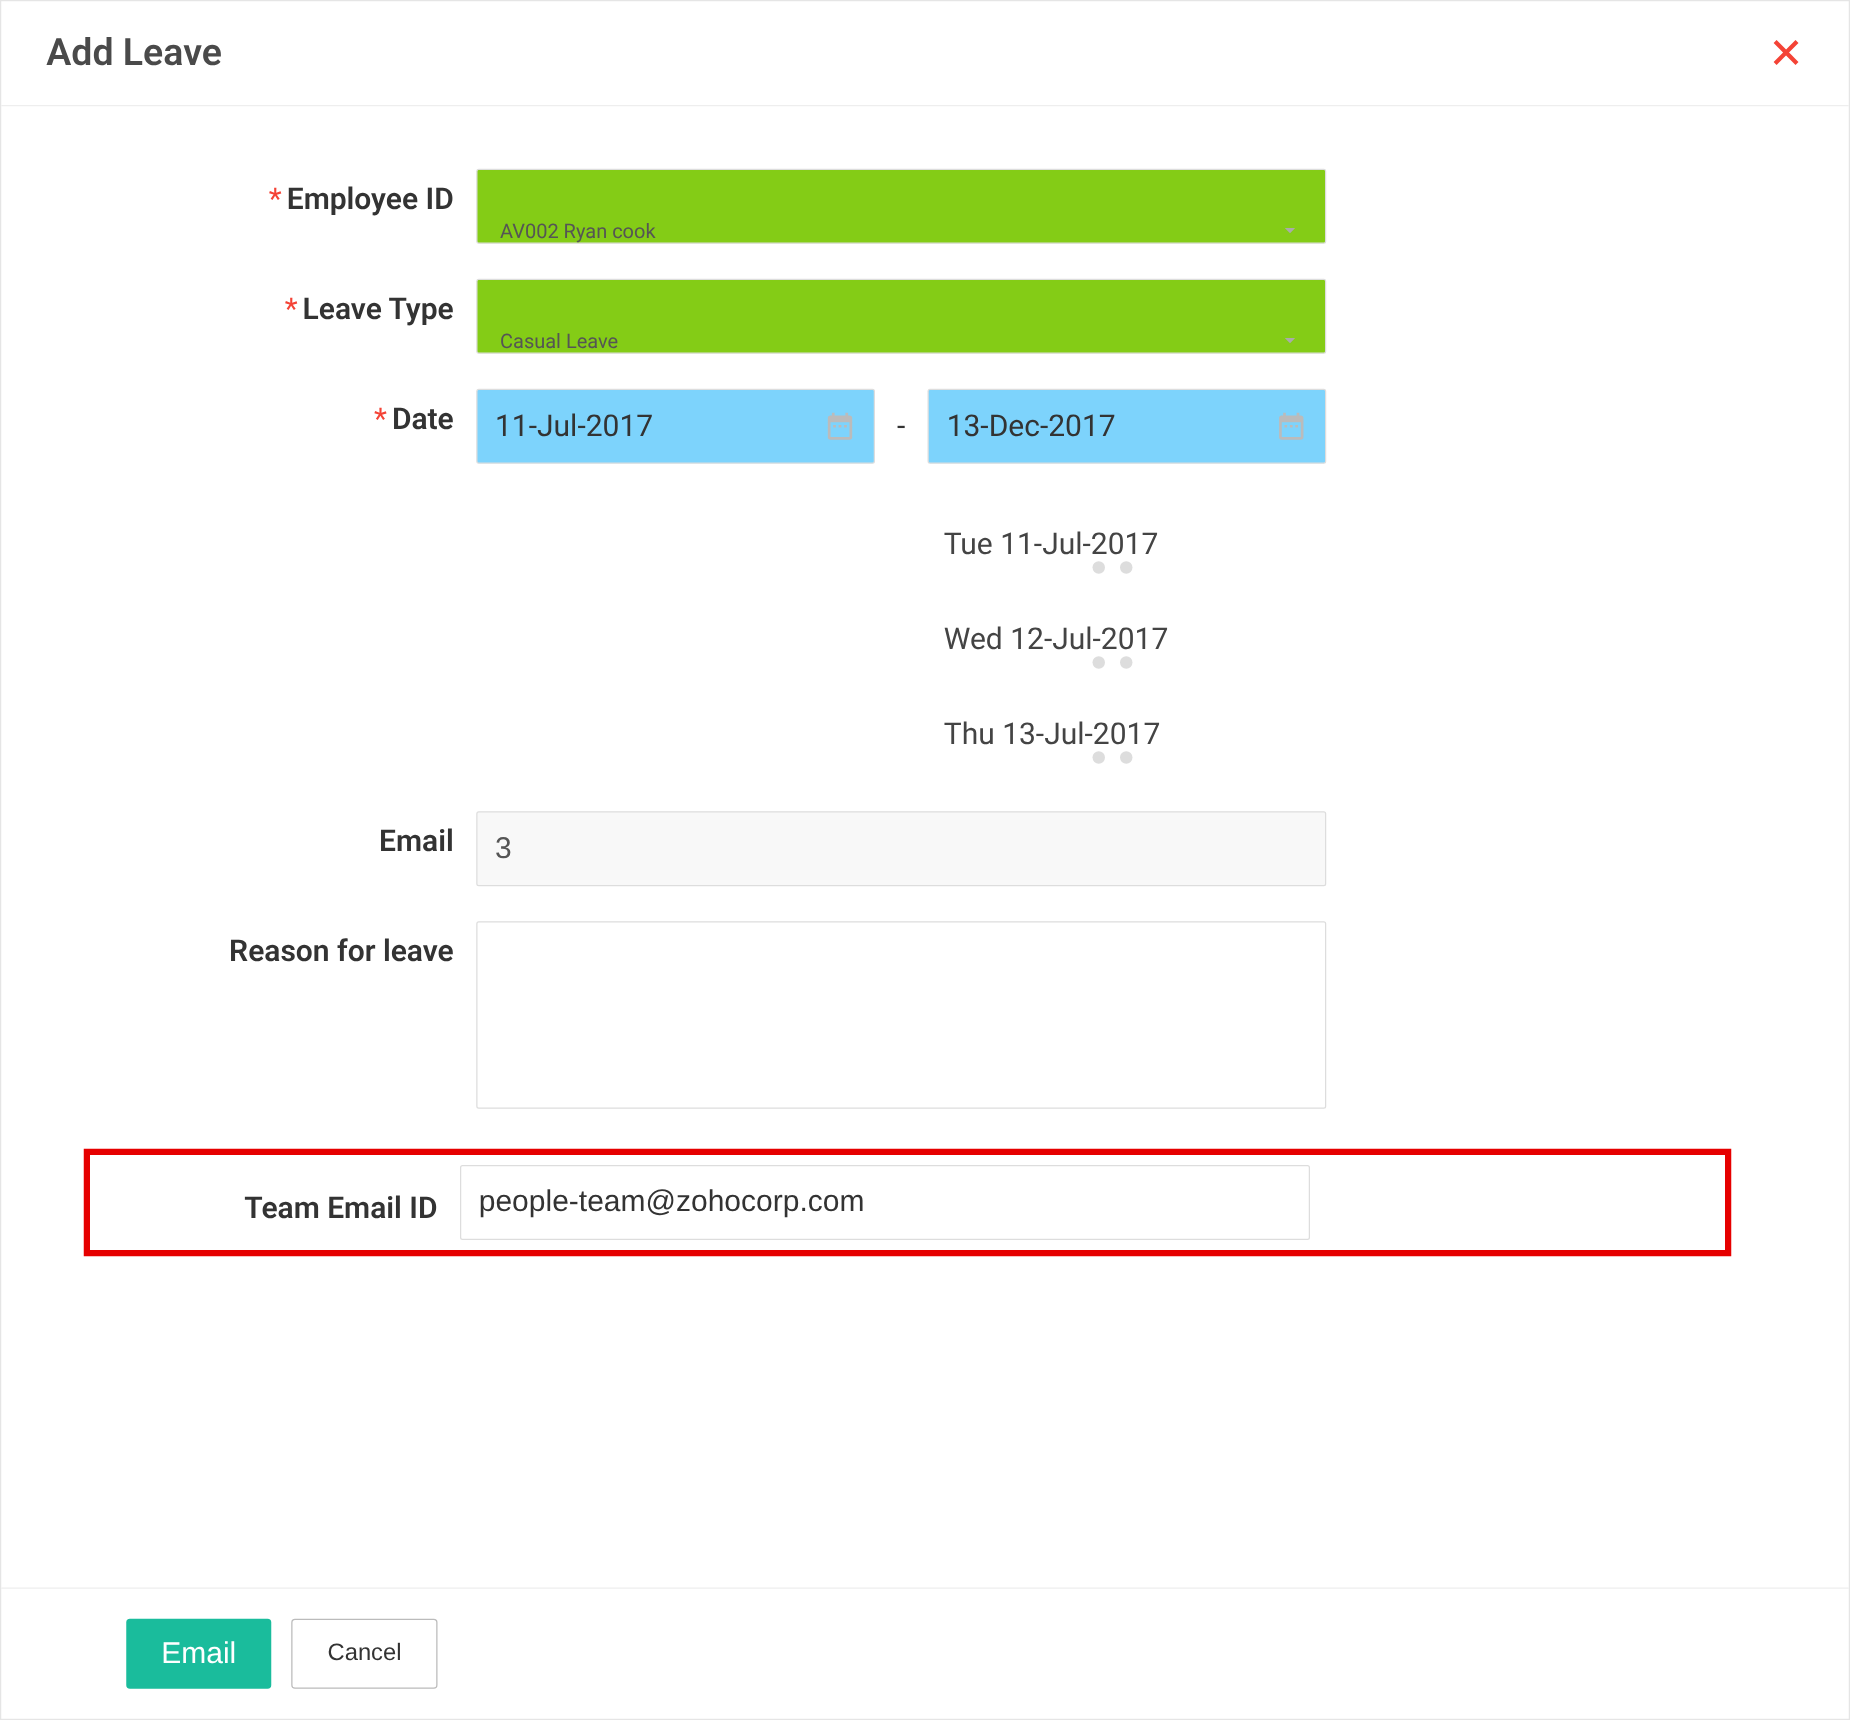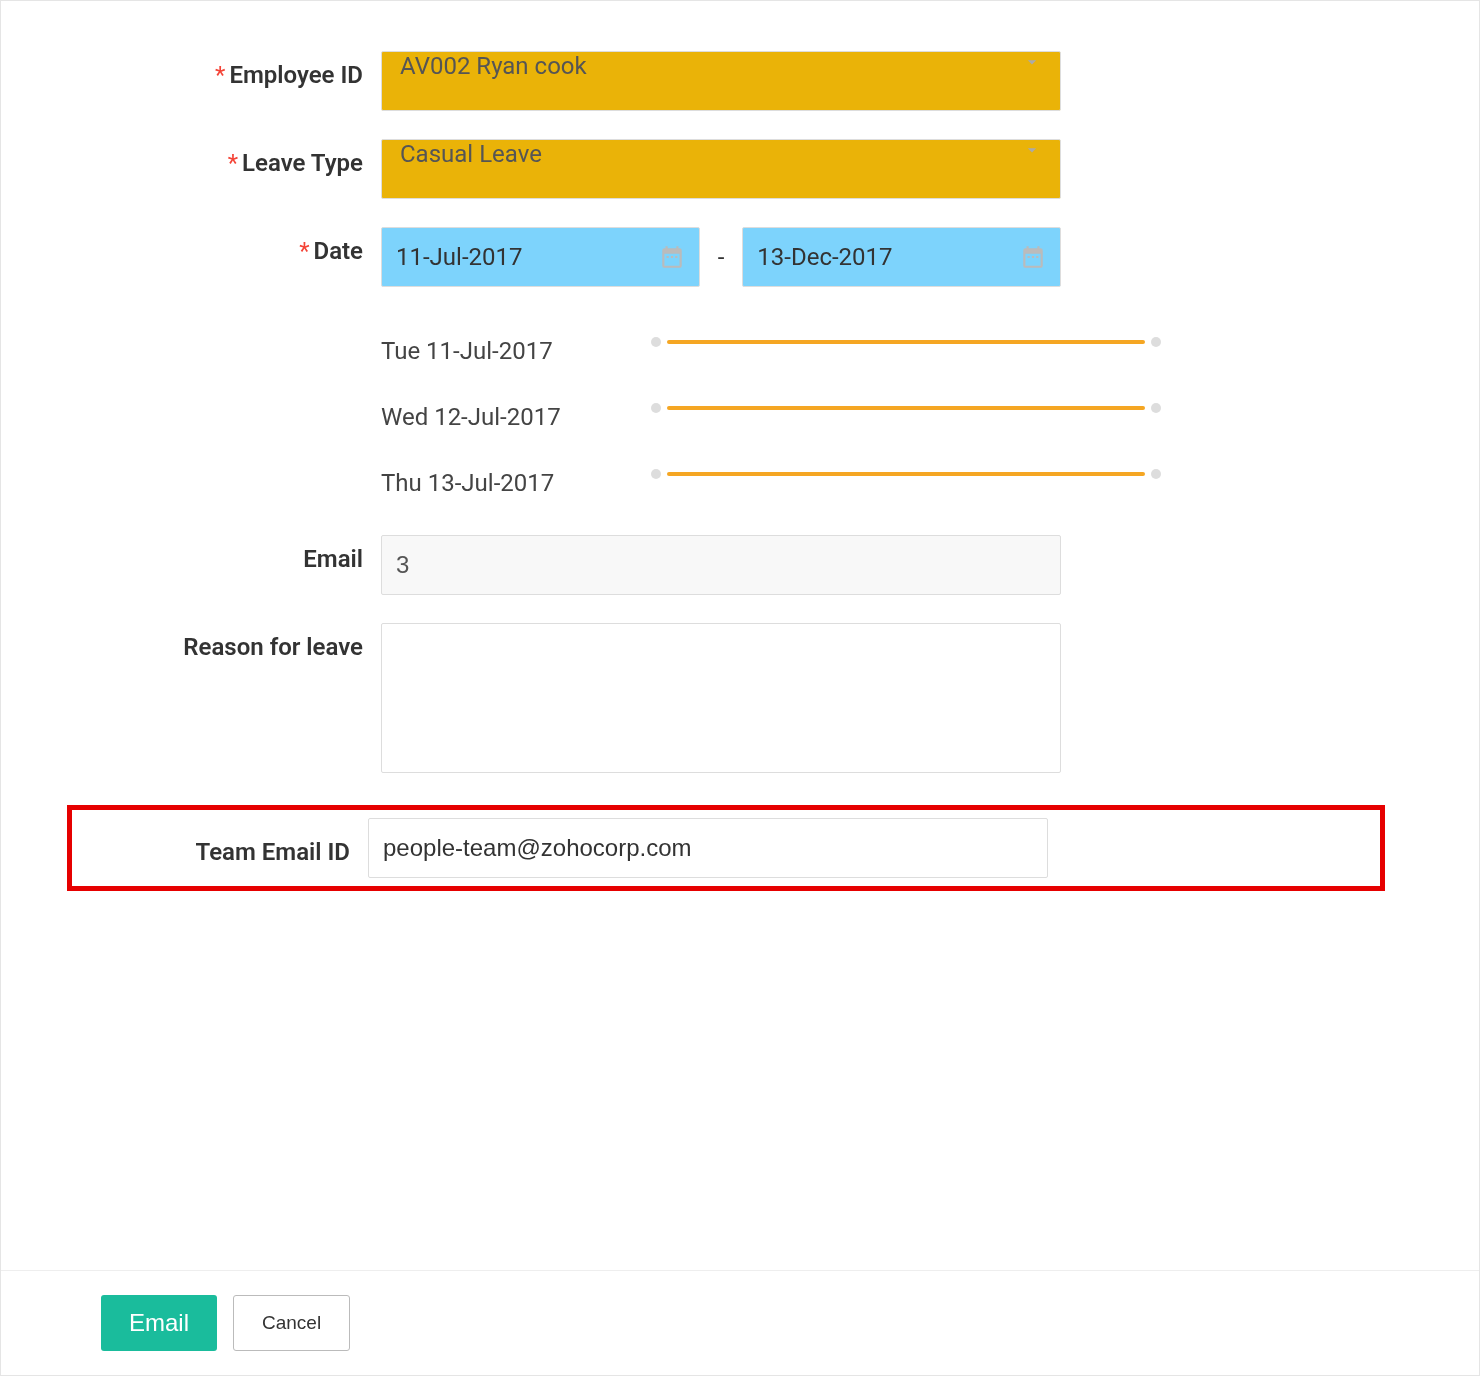--- a/index.html
+++ b/index.html
@@ -62,29 +62,29 @@
     color: #f44336;
     margin-right: 4px;
     font-weight: 400;
   }
   .form-control-wrap {
     flex: 1;
     max-width: 680px;
   }
   .select-control {
     display: flex;
-    align-items: flex-start;
+    align-items: flex-end;
     justify-content: space-between;
     border: 1px solid #ddd;
     border-radius: 2px;
     height: 60px;
     padding: 0 18px;
-    font-size: 24px;
+    font-size: 16px;
     color: #555;
-    background: #eab308;
+    background: #84cc16;
     cursor: pointer;
   }
   .chev-down {
     width: 20px;
     height: 20px;
     fill: #aaa;
   }
   .date-row-wrap {
     display: flex;
     align-items: center;
@@ -113,22 +113,23 @@
     height: 26px;
     fill: #bbb;
   }
   .days-list {
     margin-top: 50px;
     margin-bottom: 10px;
     padding-left: 300px;
   }
   .day-row {
     display: flex;
-    align-items: flex-start;
+    align-items: center;
     margin-bottom: 38px;
+    flex-direction: column;
   }
   .day-label {
     width: 270px;
     font-size: 24px;
     color: #444;
   }
   .day-slider {
     flex: 1;
     display: flex;
     align-items: center;
@@ -206,20 +207,24 @@
     border-radius: 3px;
     font-size: 19px;
     padding: 14px 28px;
     cursor: pointer;
   }
 </style>
 </head>
 <body>
 
 <div class="modal">
+  <div class="modal-header">
+    <div class="modal-title">Add Leave</div>
+    <div class="close-btn">✕</div>
+  </div>
 
   <div class="modal-body">
 
     <div class="form-row">
       <div class="form-label">
         <span class="req">*</span><span>Employee ID</span>
       </div>
       <div class="form-control-wrap">
         <div class="select-control">
           <span>AV002 Ryan cook</span>

